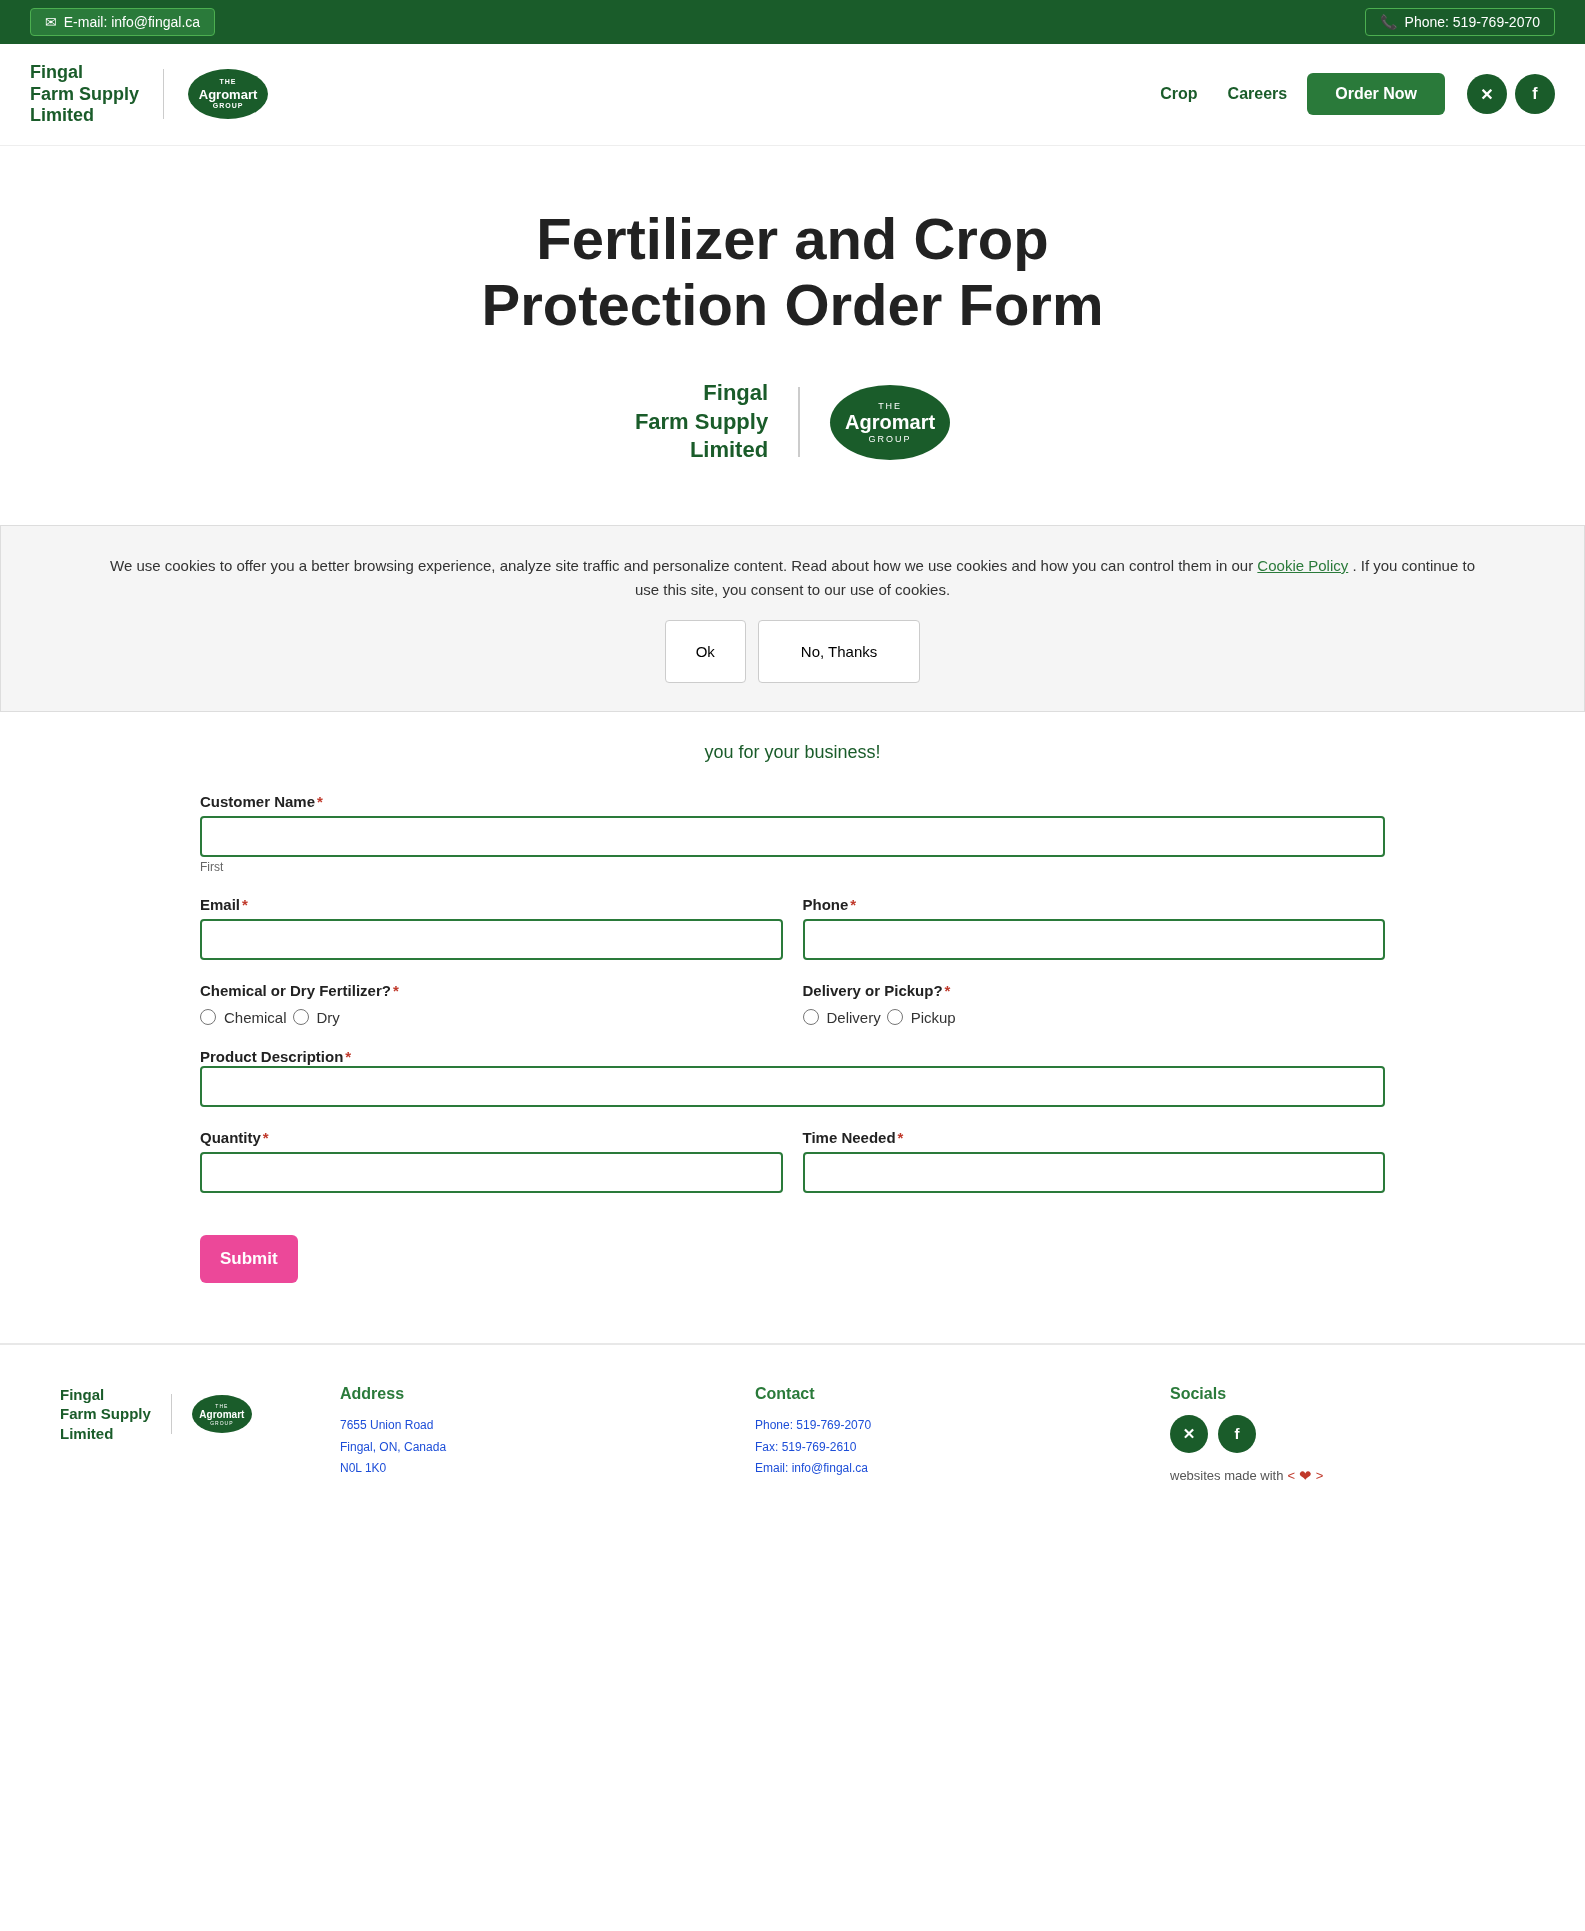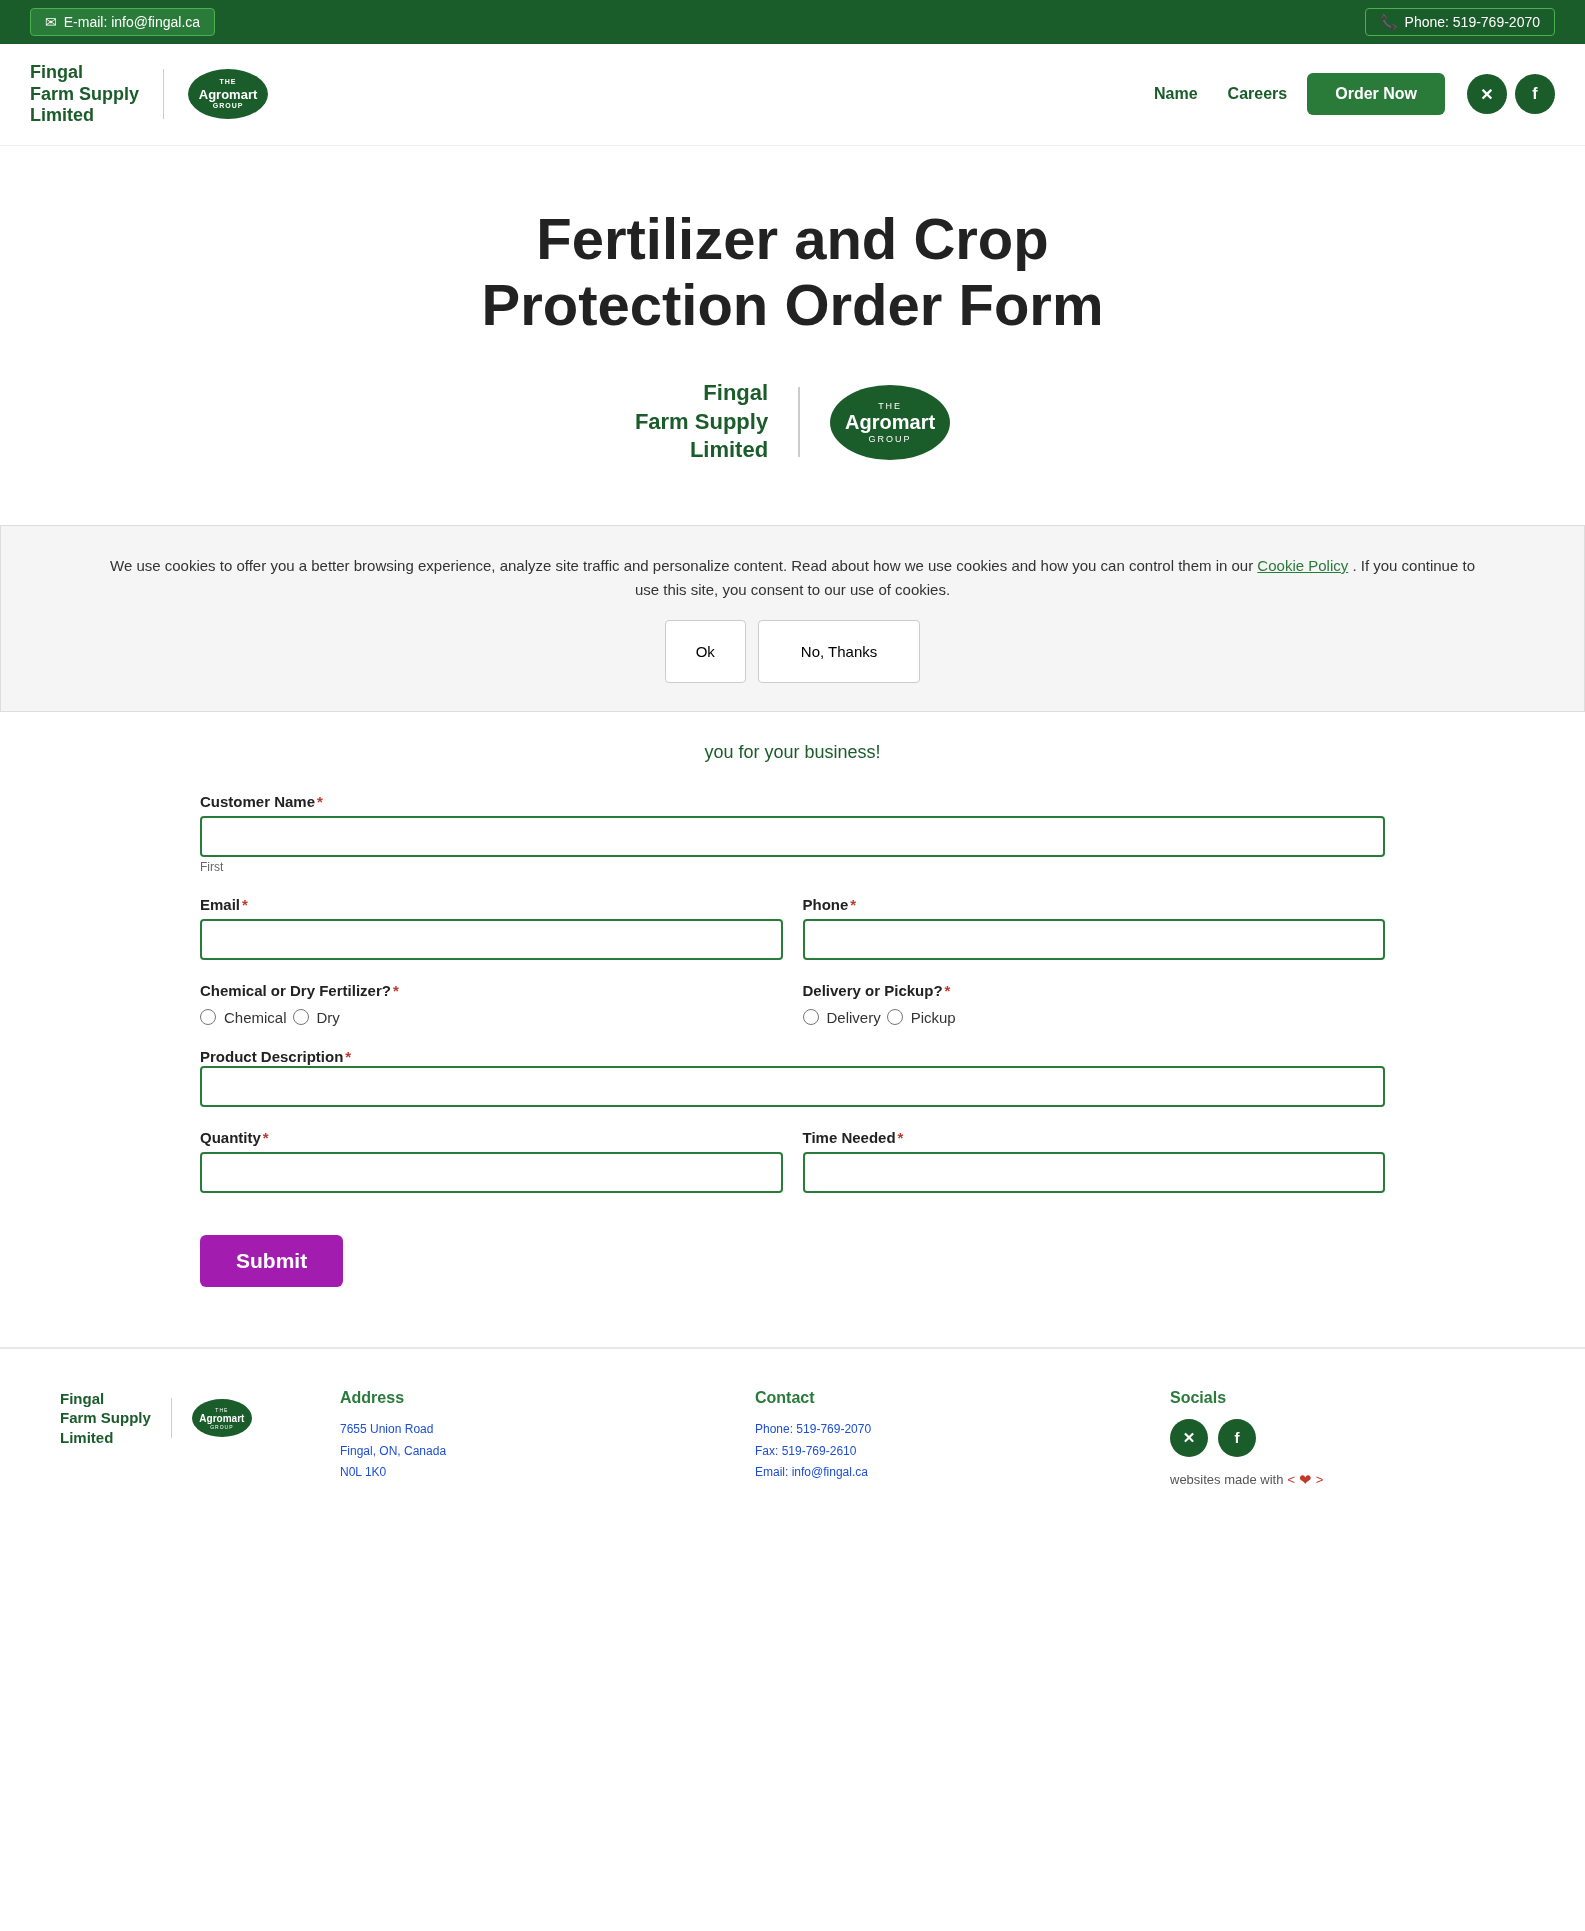--- a/index.html
+++ b/index.html
@@ -270,26 +270,26 @@
       gap: 8px;
       font-size: 15px;
     }
     .radio-item input[type="radio"] {
       accent-color: #2a7a3a;
       width: 16px;
       height: 16px;
     }
 
     .submit-btn {
-      background: #a21caf;
+      background: #ec4899;
       color: #fff;
       border: none;
       border-radius: 6px;
-      padding: 14px 36px;
-      font-size: 21px;
+      padding: 14px 20px;
+      font-size: 17px;
       font-weight: bold;
       cursor: pointer;
       margin-top: 20px;
     }
 
     
     .footer {
       background: #fff;
       border-top: 2px solid #e8e8e8;
       padding: 40px 60px;
@@ -403,21 +403,21 @@
     <div class="logo-divider"></div>
     <div class="agromart-logo">
       <div class="agromart-oval">
         <span class="the">THE</span>
         <span class="big">Agromart</span>
         <span class="group">GROUP</span>
       </div>
     </div>
   </div>
   <div class="nav-links">
-    <a class="nav-link">Name</a>
+    <a class="nav-link">Crop</a>
     <a class="nav-link">Careers</a>
   </div>
   <button class="order-btn">Order Now</button>
   <div class="social-circle">✕</div>
   <div class="social-circle" style="margin-left:8px;">f</div>
 </nav>
 
 <div class="hero">
   <h1>Fertilizer and Crop Protection Order Form</h1>
   <div class="hero-logos">

